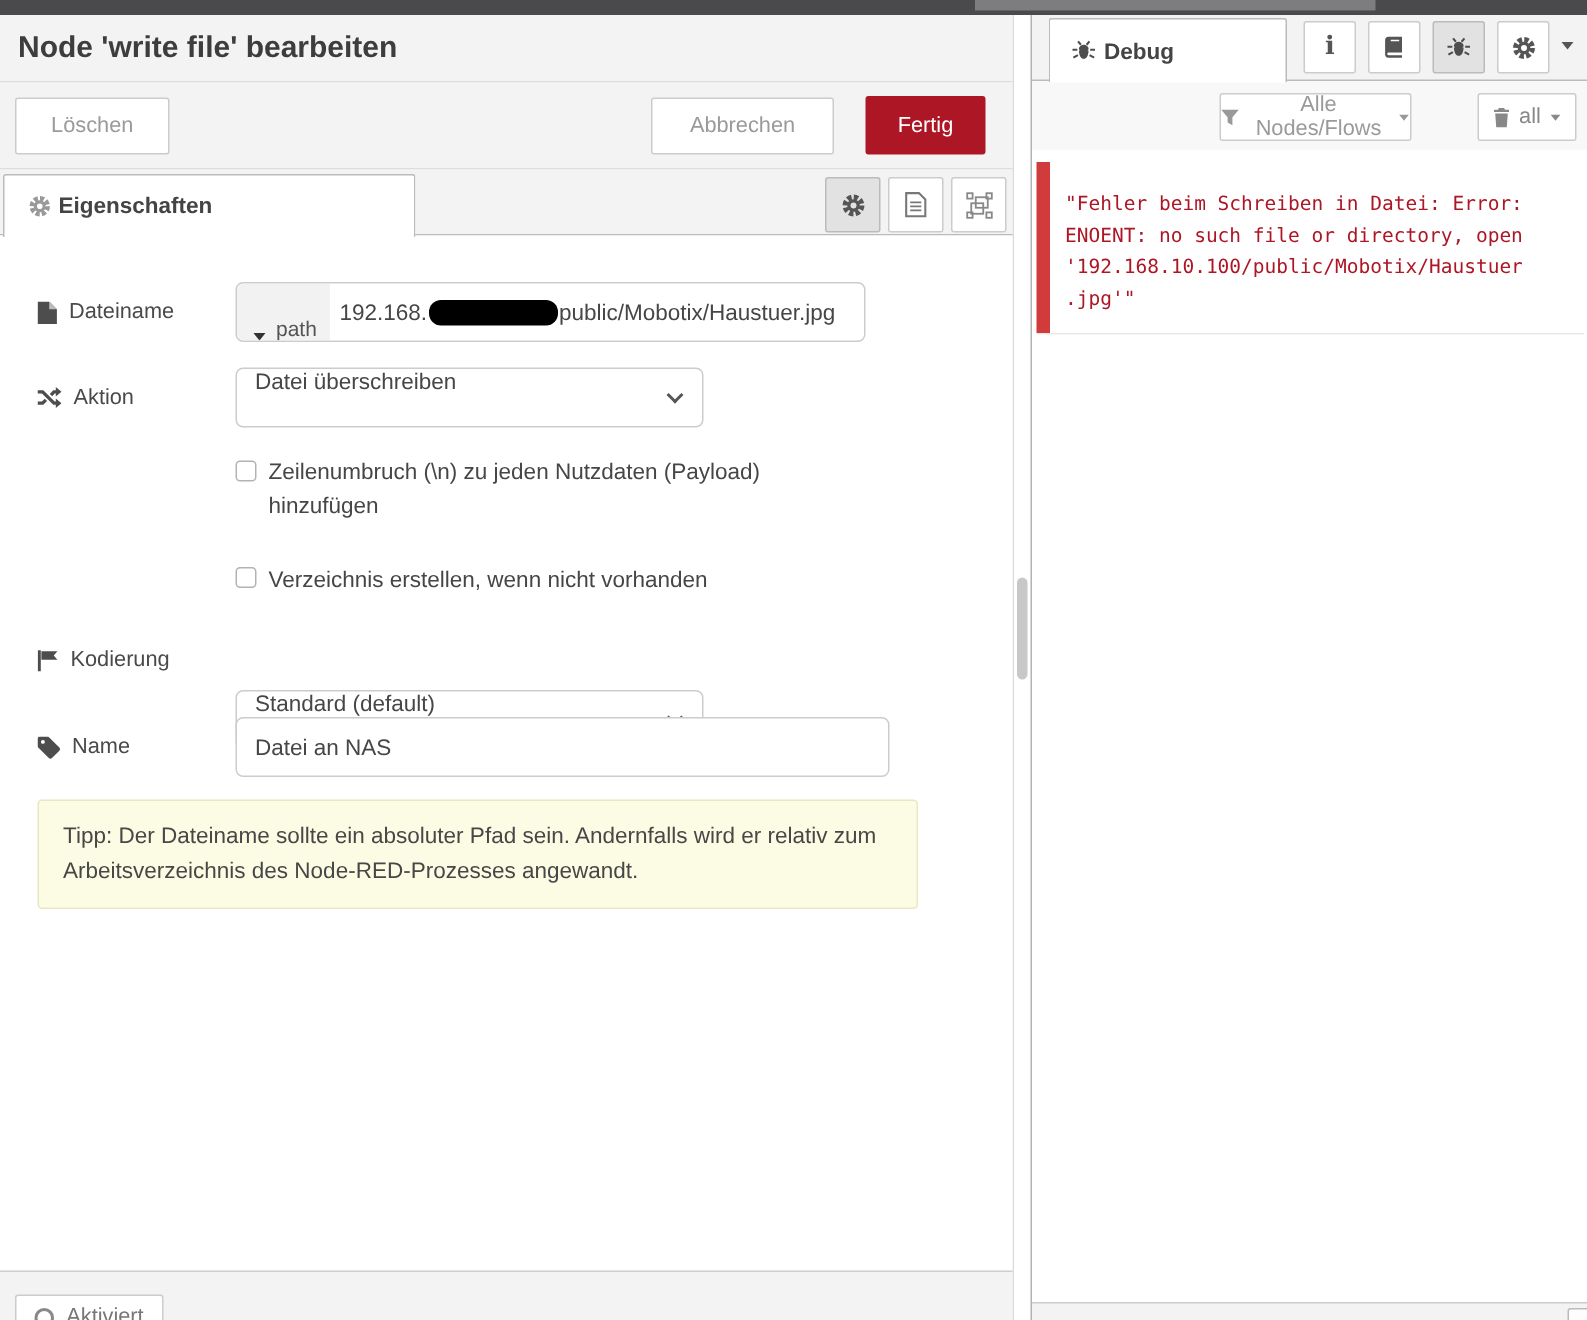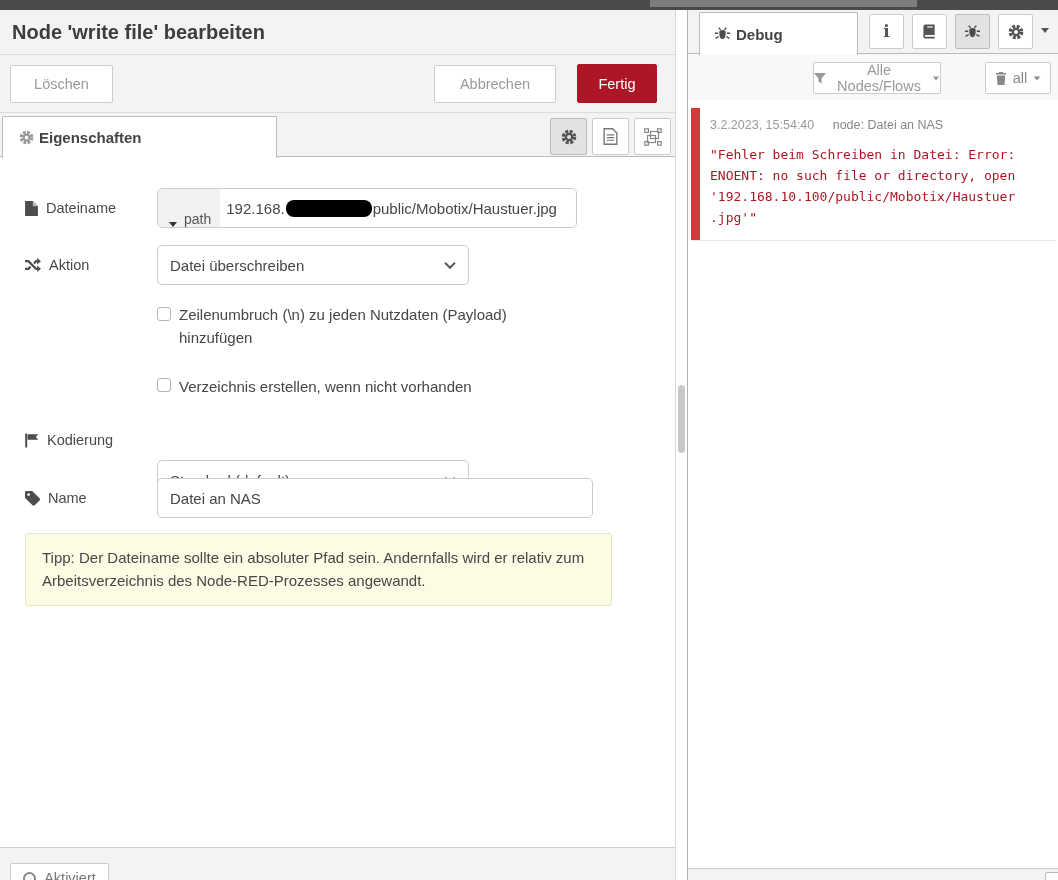--- a/index.html
+++ b/index.html
@@ -21,21 +21,21 @@
   .dlg-tabrow{left:0;top:103px;width:100%;height:44px;background:#f3f3f3;border-bottom:1px solid #bbb}
   .tab{position:absolute;display:flex;align-items:center;gap:5px;background:#fff;border:1px solid #bbb;border-bottom:none;border-radius:2px 2px 0 0;font-weight:bold;font-size:15px;color:#444;z-index:2}
   .iconbtn{display:flex;align-items:center;justify-content:center;background:#fff;border:1px solid #ccc;border-radius:2px;color:#666;cursor:pointer}
   .iconbtn.active{background:#e2e2e2;border-color:#bbb}
   .dlg-body{left:0;top:147px;width:100%;height:690px;background:#fff}
   .field-label{display:flex;align-items:center;gap:8px;font-size:14.5px;color:#4a4a4a}
   .textbox{display:flex;align-items:stretch;border:1px solid #ccc;border-radius:5px;background:#fff;font-size:15px;color:#464646;overflow:hidden}
   .tb-prefix{display:flex;align-items:flex-end;gap:7px;background:#f2f2f2;padding:0 9px 0 11px;color:#555;font-size:14px;border-radius:4px 0 0 4px;cursor:pointer}
   .tb-value{display:flex;align-items:center;padding-left:6px;white-space:nowrap}
   .redact{display:inline-block;width:86px;height:17px;background:#000;border-radius:8px;margin:0 1px;vertical-align:-3px}
-  .selectbox{display:flex;align-items:center;border:1px solid #ccc;border-radius:5px;background:#fff;font-size:15px;color:#464646;padding-left:12px;position:relative;cursor:pointer}
+  .selectbox{display:flex;align-items:flex-start;border:1px solid #ccc;border-radius:5px;background:#fff;font-size:15px;color:#464646;padding-left:12px;position:relative;cursor:pointer}
   .chev{position:absolute;right:14px;top:50%;width:8px;height:8px;border-right:2px solid #555;border-bottom:2px solid #555;transform:translateY(-70%) rotate(45deg)}
   .chk{width:14px;height:14px;border:1px solid #b3b3b3;border-radius:3px;background:#fff;cursor:pointer}
   .chk-label{font-size:15px;color:#464646;line-height:1.55}
   input.plain{border:1px solid #ccc;border-radius:5px;font-size:15px;color:#464646;padding:0 12px;font-family:"Liberation Sans",sans-serif;outline:none}
   .tipbox{background:#fcfce4;border:1px solid #e7e7c4;border-radius:3px;padding:13px 16px;font-size:15px;line-height:1.5;color:#474747}
   .dlg-footer{left:0;top:837px;width:100%;height:33px;background:#f3f3f3;border-top:1px solid #cfcfcf}
   .circ{display:inline-block;width:13px;height:13px;border:2px solid #888;border-radius:50%}
   .scroll-thumb{left:678px;top:385px;width:7px;height:68px;background:#c8c8c8;border-radius:4px}
 
   
@@ -273,24 +273,20 @@
       </span>
       <span>all</span>
       <span class="caret-down" style="color:#888;transform:scale(.8)"></span>
     </button>
   </div>
 
   <div class="abs sb-messages">
     <div class="msg-block">
       <div class="msg-redbar"></div>
       <div class="msg-content">
-        <div>
-          <span class="msg-ts">3.2.2023, 15:54:40</span>
-          <span class="msg-src">node: Datei an NAS</span>
-        </div>
         <div class="msg-payload">"Fehler beim Schreiben in Datei: Error: ENOENT: no such file or directory, open '192.168.10.100/public/Mobotix/Haustuer.jpg'"</div>
       </div>
     </div>
   </div>
 
   <div class="abs sb-footer">
     <div class="mini-btn"></div>
   </div>
 </div>
 

